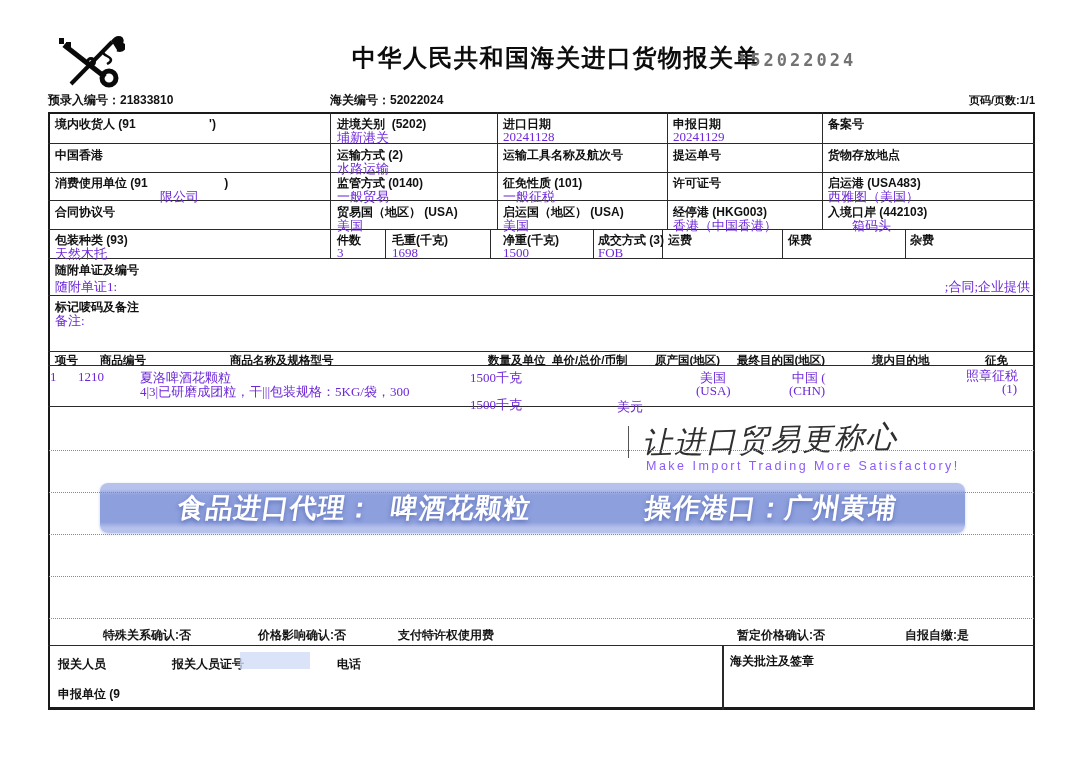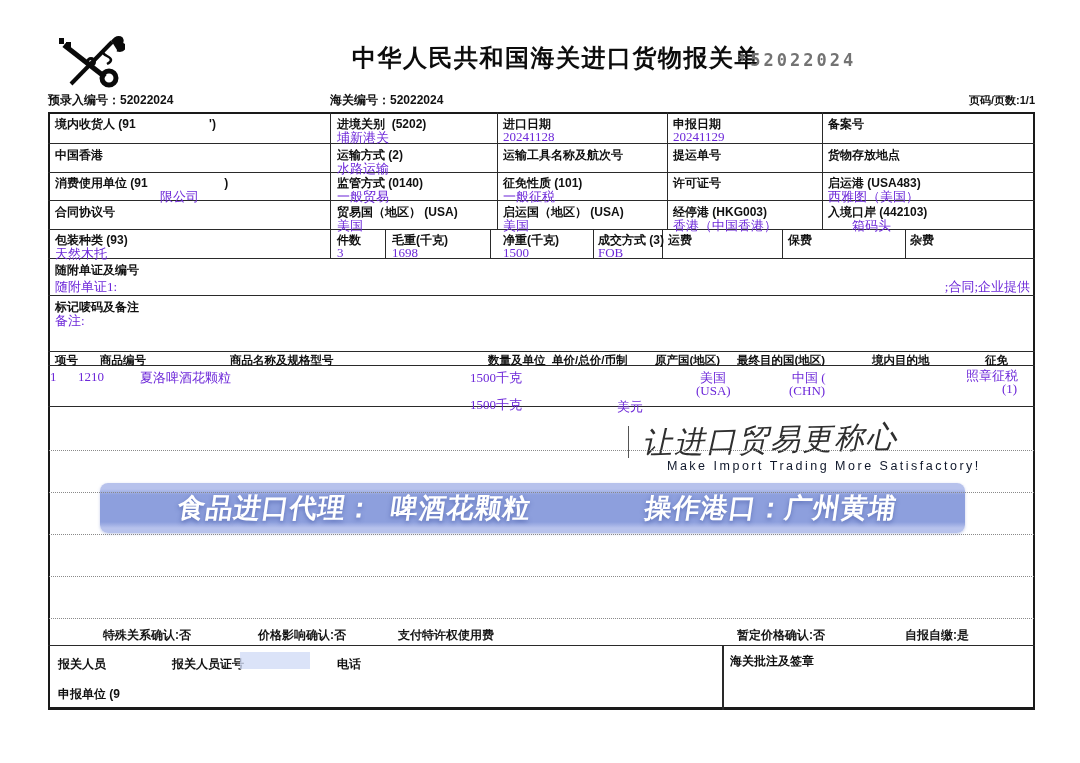--- a/index.html
+++ b/index.html
@@ -20,22 +20,22 @@
           letter-spacing:3px;color:#737373;}
   .banner{position:absolute;left:100px;top:483px;width:865px;height:50px;border-radius:8px;z-index:5;
           background:linear-gradient(180deg,var(--banner-light) 0%,var(--banner-light) 12%,
             var(--banner-blue) 24%,var(--banner-blue) 78%,var(--banner-light) 90%,var(--banner-light) 100%);
           box-shadow:0 1px 3px rgba(90,110,190,.35);}
   .banner span{position:absolute;top:50%;transform:translateY(-50%) skewX(-8deg);
           font:bold 27px "Liberation Sans","DejaVu Sans",sans-serif;color:#ffffff;
           letter-spacing:1px;white-space:pre;text-shadow:0 2px 4px rgba(50,70,150,.5);}
   .slogan-cn{position:absolute;left:642px;top:420px;font:italic 500 30px "DejaVu Serif","Liberation Serif",serif;
           color:#2f2f2f;letter-spacing:2px;transform:rotate(-1.5deg);z-index:4;}
-  .slogan-en{position:absolute;left:667px;top:459px;font:500 12.5px "Liberation Sans","DejaVu Sans",sans-serif;
-          color:#0f172a;letter-spacing:2.5px;z-index:4;}
+  .slogan-en{position:absolute;left:646px;top:459px;font:500 12.5px "Liberation Sans","DejaVu Sans",sans-serif;
+          color:#8b5cf6;letter-spacing:2.5px;z-index:4;}
   .conf{position:absolute;font:bold 12px "Liberation Sans","DejaVu Sans",sans-serif;color:#151515;}
   .redact{position:absolute;left:240px;top:652px;width:70px;height:17px;background:var(--redaction);opacity:.75;}
   .emblem{position:absolute;left:55px;top:32px;}
 </style>
 </head>
 <body>
 
 <div id="canvas">
 
   <svg class="emblem" width="70" height="58" viewBox="0 0 70 58">
@@ -46,21 +46,21 @@
       <rect x="11" y="10" width="5" height="6" fill="#0a0a0a" stroke="none"></rect>
       <line x1="57" y1="10" x2="16" y2="52" stroke-width="4"></line>
       <path d="M57 10 C 63 2, 70 6, 66 12 C 72 12, 70 20, 62 18" stroke-width="3" fill="#0a0a0a"></path>
       <path d="M52 16 q -8 4 0 8 q 8 4 0 8" stroke-width="2.5"></path>
       <circle cx="36" cy="30" r="3.5" stroke-width="3"></circle>
     </g>
   </svg>
 
   <div class="title" style="left:352px;top:42px">中华人民共和国海关进口货物报关单</div>
   <div class="serial" style="left:737px;top:50px">*52022024</div>
-  <div class="meta" style="left:48px;top:92px">预录入编号：52022024</div>
+  <div class="meta" style="left:48px;top:92px">预录入编号：21833810</div>
   <div class="meta" style="left:330px;top:92px">海关编号：52022024</div>
   <div class="meta" style="right:45px;top:93px;font-size:11px">页码/页数:1/1</div>
 
   <div class="outerbox"></div>
 
   <div class="hl" style="left:48px;top:143px;width:987px"></div>
   <div class="hl" style="left:48px;top:172px;width:987px"></div>
   <div class="hl" style="left:48px;top:200px;width:987px"></div>
   <div class="hl" style="left:48px;top:229px;width:987px"></div>
   <div class="hl" style="left:48px;top:258px;width:987px"></div>
@@ -151,20 +151,21 @@
   <div class="gh" style="left:488px;top:353px">数量及单位</div>
   <div class="gh" style="left:552px;top:353px">单价/总价/币制</div>
   <div class="gh" style="left:655px;top:353px">原产国(地区)</div>
   <div class="gh" style="left:737px;top:353px">最终目的国(地区)</div>
   <div class="gh" style="left:872px;top:353px">境内目的地</div>
   <div class="gh" style="left:985px;top:353px">征免</div>
 
   <div class="val" style="left:50px;top:369px">1</div>
   <div class="val" style="left:78px;top:369px">1210</div>
   <div class="val" style="left:140px;top:369px">夏洛啤酒花颗粒</div>
+  <div class="val" style="left:140px;top:383px">4|3|已研磨成团粒，干|||包装规格：5KG/袋，300</div>
   <div class="val" style="left:470px;top:369px">1500千克</div>
   <div class="val" style="left:470px;top:396px">1500千克</div>
   <div class="val" style="left:617px;top:398px">美元</div>
   <div class="val" style="left:700px;top:369px">美国</div>
   <div class="val" style="left:696px;top:383px">(USA)</div>
   <div class="val" style="left:792px;top:369px">中国 (</div>
   <div class="val" style="left:789px;top:383px">(CHN)</div>
   <div class="val" style="left:966px;top:367px">照章征税</div>
   <div class="val" style="left:1002px;top:381px">(1)</div>
 

